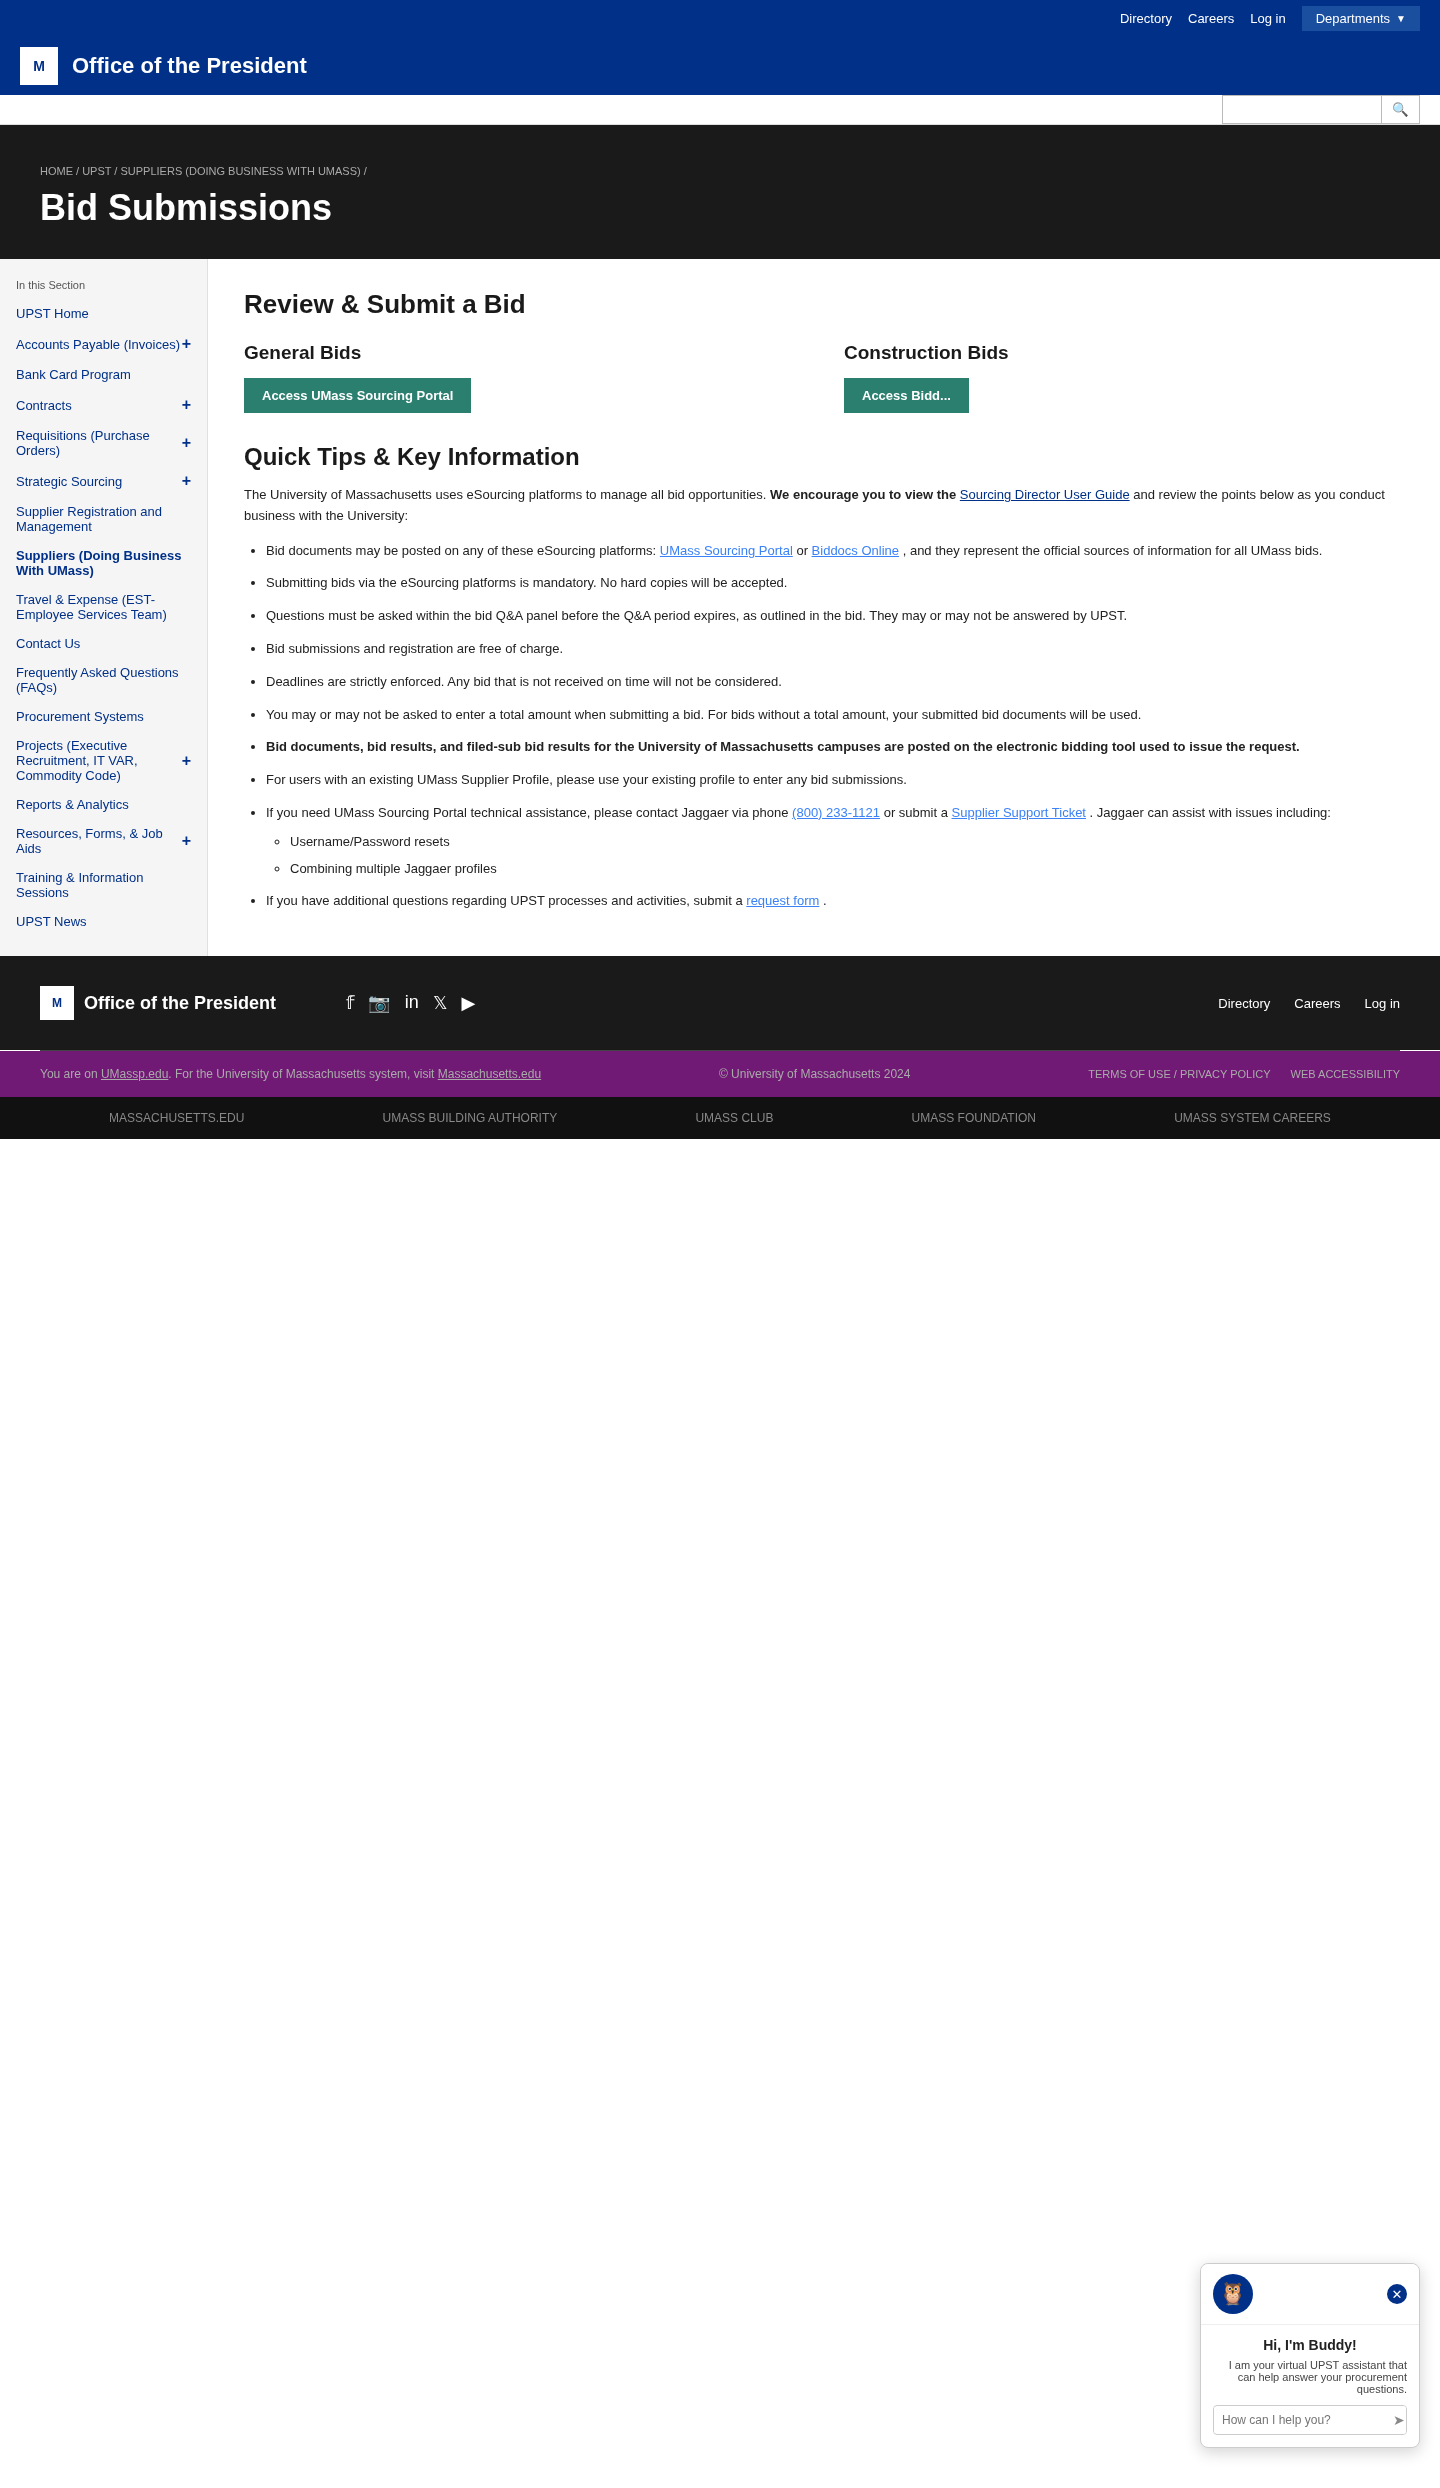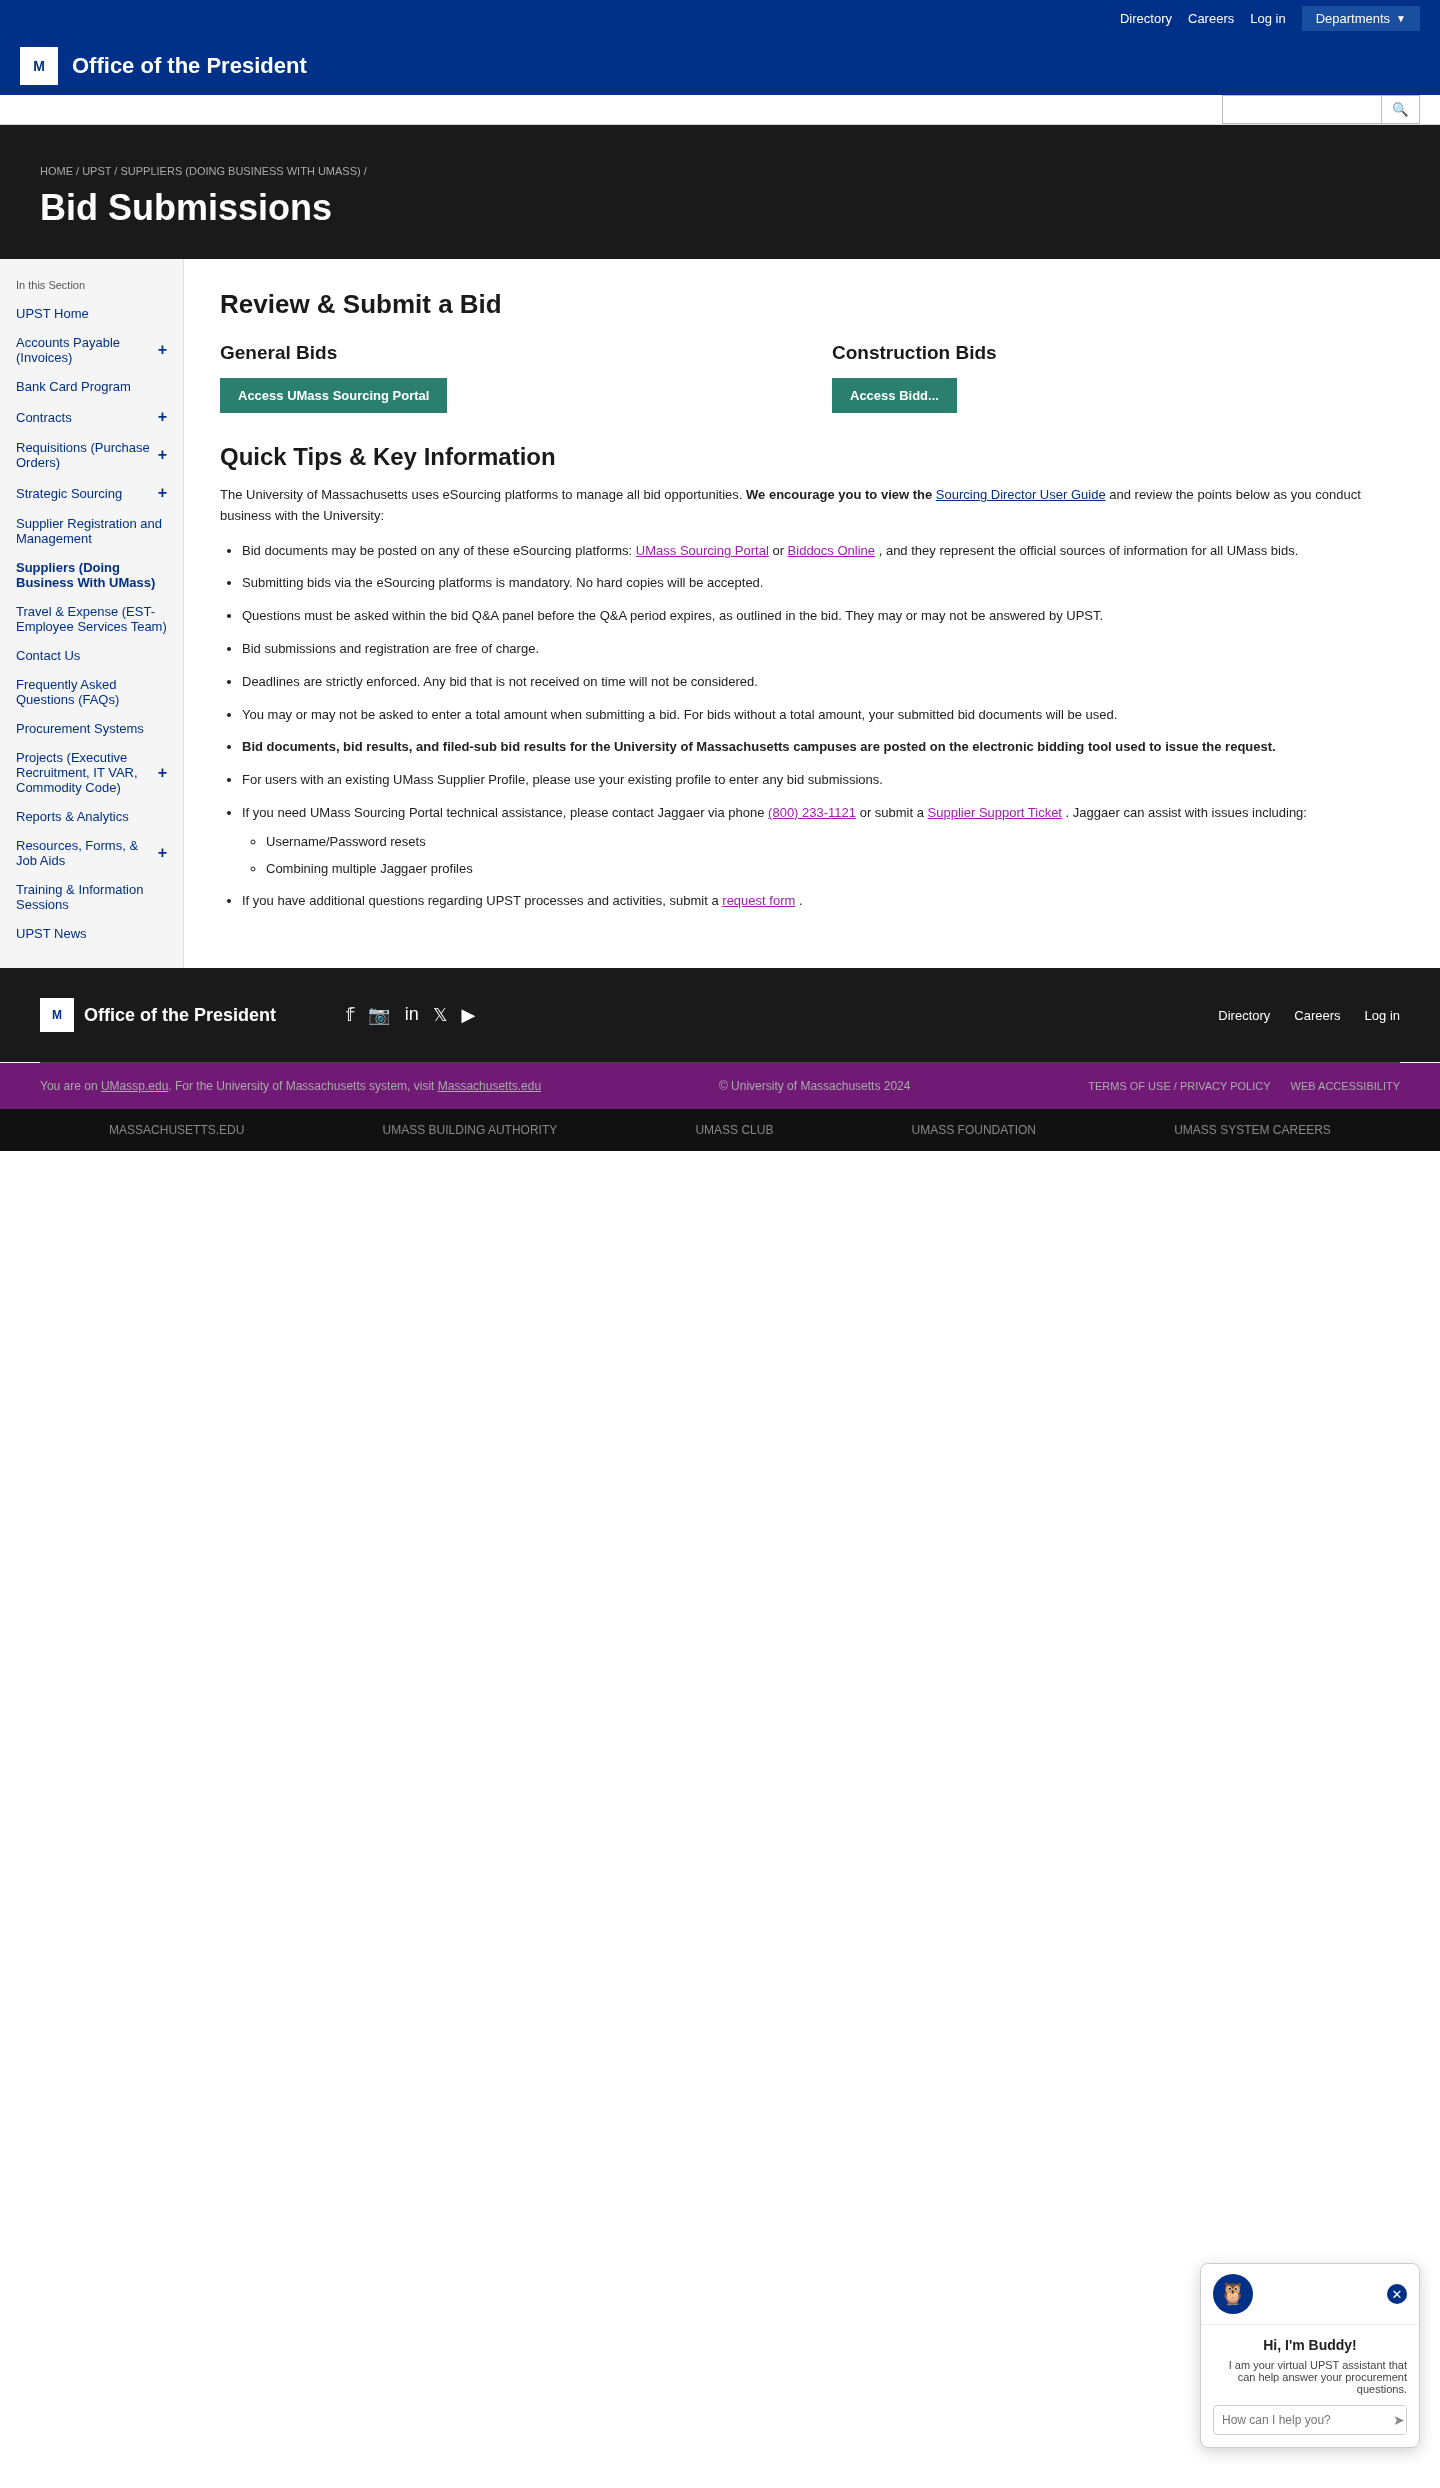--- a/index.html
+++ b/index.html
@@ -28,21 +28,21 @@
 
     
     .hero { background: #1a1a1a; color: #fff; padding: 40px 40px 30px 40px; }
     .breadcrumb { font-size: 11px; color: #aaa; margin-bottom: 10px; }
     .hero h1 { font-size: 36px; font-weight: bold; color: #fff; }
 
     
     .page-body { display: flex; background: #f5f5f5; min-height: 600px; }
 
     
-    .sidebar { width: 184px; flex-shrink: 0; background: #f5f5f5; padding: 20px 0; border-right: 1px solid #e0e0e0; }
+    .sidebar { width: 208px; flex-shrink: 0; background: #f5f5f5; padding: 20px 0; border-right: 1px solid #e0e0e0; }
     .sidebar-section-title { font-size: 11px; color: #555; padding: 0 16px 8px 16px; font-weight: normal; }
     .sidebar-item { display: flex; align-items: center; justify-content: space-between; padding: 7px 16px; font-size: 13px; color: #003087; cursor: pointer; text-decoration: none; }
     .sidebar-item.active { color: #003087; font-weight: bold; }
     .sidebar-item .plus { color: #003087; font-weight: bold; font-size: 16px; }
     .sidebar-sub { padding-left: 28px; }
     .sidebar-sub .sidebar-item { font-size: 12px; color: #003087; padding: 5px 16px 5px 0; }
     .sidebar-sub .sidebar-item.active-sub { font-weight: bold; border-left: 3px solid #003087; padding-left: 5px; }
 
     
     .main-content { flex: 1; padding: 30px 36px; background: #fff; }
@@ -53,21 +53,21 @@
     .bid-col { flex: 1; }
     .bid-col h3 { font-size: 19px; font-weight: bold; margin-bottom: 14px; color: #1a1a1a; }
     .access-btn { background: #2a7f6f; color: #fff; border: none; padding: 10px 18px; font-size: 13px; cursor: pointer; font-weight: bold; }
 
     
     .tips-title { font-size: 24px; font-weight: bold; margin: 30px 0 14px 0; color: #1a1a1a; }
     .tips-intro { font-size: 13px; margin-bottom: 14px; line-height: 1.6; }
     .tips-intro a { color: #003087; }
     .tips-list { list-style: disc; padding-left: 22px; }
     .tips-list li { font-size: 13px; margin-bottom: 12px; line-height: 1.6; }
-    .tips-list li a { color: #a21caf; }
+    .tips-list li a { color: #3b82f6; }
     .tips-list li strong { font-weight: bold; }
     .sub-list { list-style: circle; padding-left: 24px; margin-top: 8px; }
     .sub-list li { margin-bottom: 6px; }
 
     
     .chatbot-popup { position: fixed; bottom: 40px; right: 20px; width: 220px; background: #fff; border: 1px solid #ccc; border-radius: 8px; box-shadow: 0 4px 16px rgba(0,0,0,0.18); z-index: 100; }
     .chatbot-header { background: #fff; border-radius: 8px 8px 0 0; padding: 10px 12px; display: flex; align-items: center; justify-content: space-between; border-bottom: 1px solid #eee; }
     .chatbot-avatar { width: 40px; height: 40px; border-radius: 50%; background: #003087; display: flex; align-items: center; justify-content: center; font-size: 22px; }
     .chatbot-close { background: #003087; color: #fff; border: none; border-radius: 50%; width: 20px; height: 20px; font-size: 13px; cursor: pointer; display: flex; align-items: center; justify-content: center; }
     .chatbot-body { padding: 12px; }

